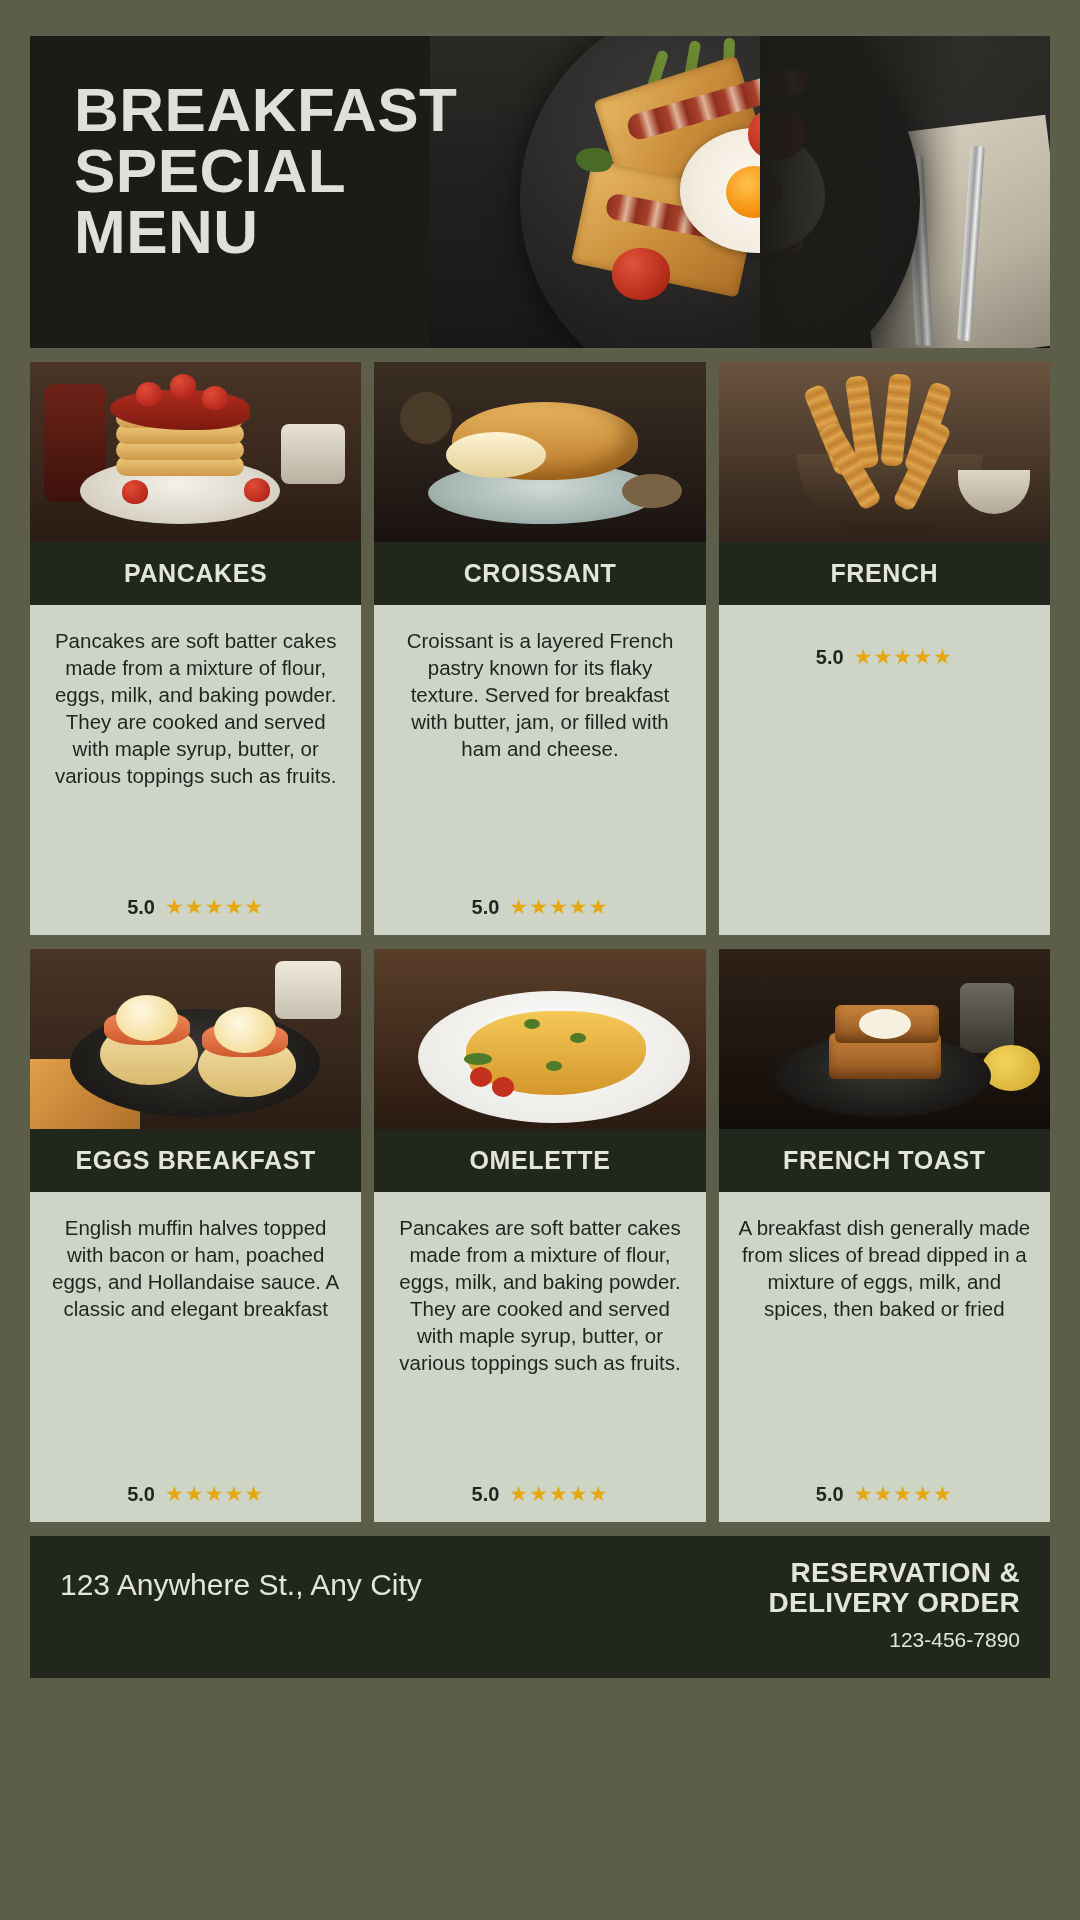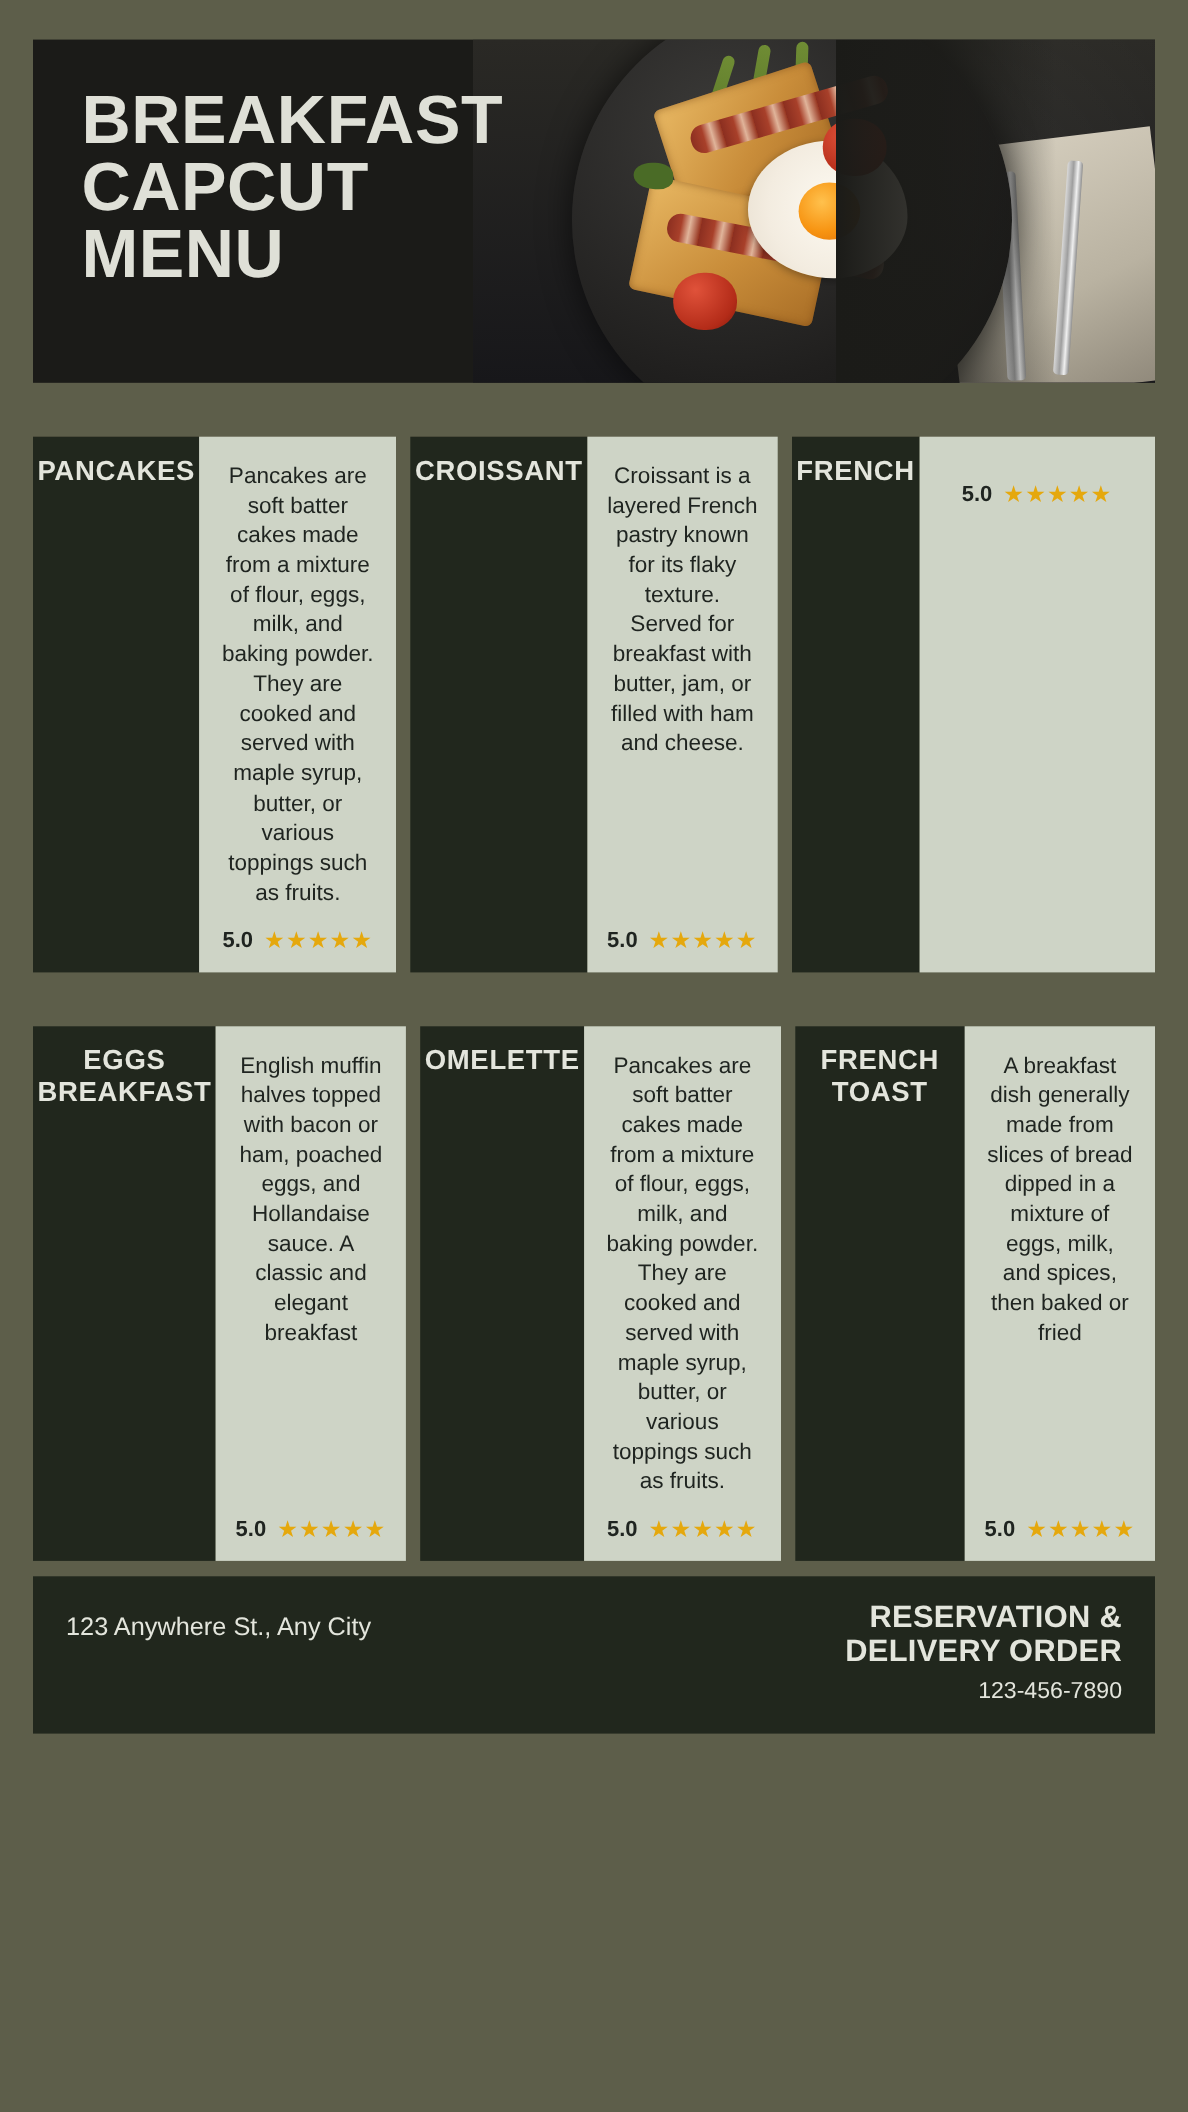--- a/index.html
+++ b/index.html
@@ -125,21 +125,21 @@
   }
   .hero-title span { display: block; }
 
   
   .grid {
     display: grid;
     grid-template-columns: 1fr 1fr 1fr;
     gap: 13px;
     flex: none;
   }
-  .card { display: flex; flex-direction: row; margin-top: 35px; }
+  .card { display: flex; flex-direction: column; }
   .card-photo {
     height: 180px;
     position: relative;
     overflow: hidden;
     background: #2a2420;
   }
   .card-title {
     background: #21271d;
     color: #e3e5dc;
     text-align: center;
@@ -230,21 +230,21 @@
     color: #e3e5dc;
     padding: 22px 30px 26px 30px;
     display: flex;
     justify-content: space-between;
     align-items: flex-start;
     flex: none;
   }
   .footer-left .brand {
     font-size: 24px; font-weight: 700; line-height: 1.08; letter-spacing: 0.3px;
   }
-  .footer-left .addr { font-size: 23px; margin-top: 10px; }
+  .footer-left .addr { font-size: 30px; margin-top: 10px; }
   .footer-right { text-align: right; }
   .footer-right .reserve {
     font-size: 28px; font-weight: 700; line-height: 1.08; letter-spacing: 0.3px;
   }
   .footer-right .phone { font-size: 21px; margin-top: 10px; }
 </style>
 </head>
 <body>
 
 <div class="page">
@@ -264,21 +264,21 @@
       <div class="bacon-2"></div>
       <div class="egg"></div>
       <div class="yolk"></div>
       <div class="tomato" style="left:318px; top:72px;"></div>
       <div class="tomato" style="left:182px; top:212px;"></div>
       <div class="herb" style="left:146px; top:112px;"></div>
       <div class="hero-fade"></div>
     </div>
     <div class="hero-title">
       <span>BREAKFAST</span>
-      <span>CAPCUT</span>
+      <span>SPECIAL</span>
       <span>MENU</span>
     </div>
   </div>
 
   <div class="grid row1">
 
     <div class="card">
       <div class="card-photo">
         <div class="bg-blur-warm"></div>
         <div class="pk-jar"></div>

